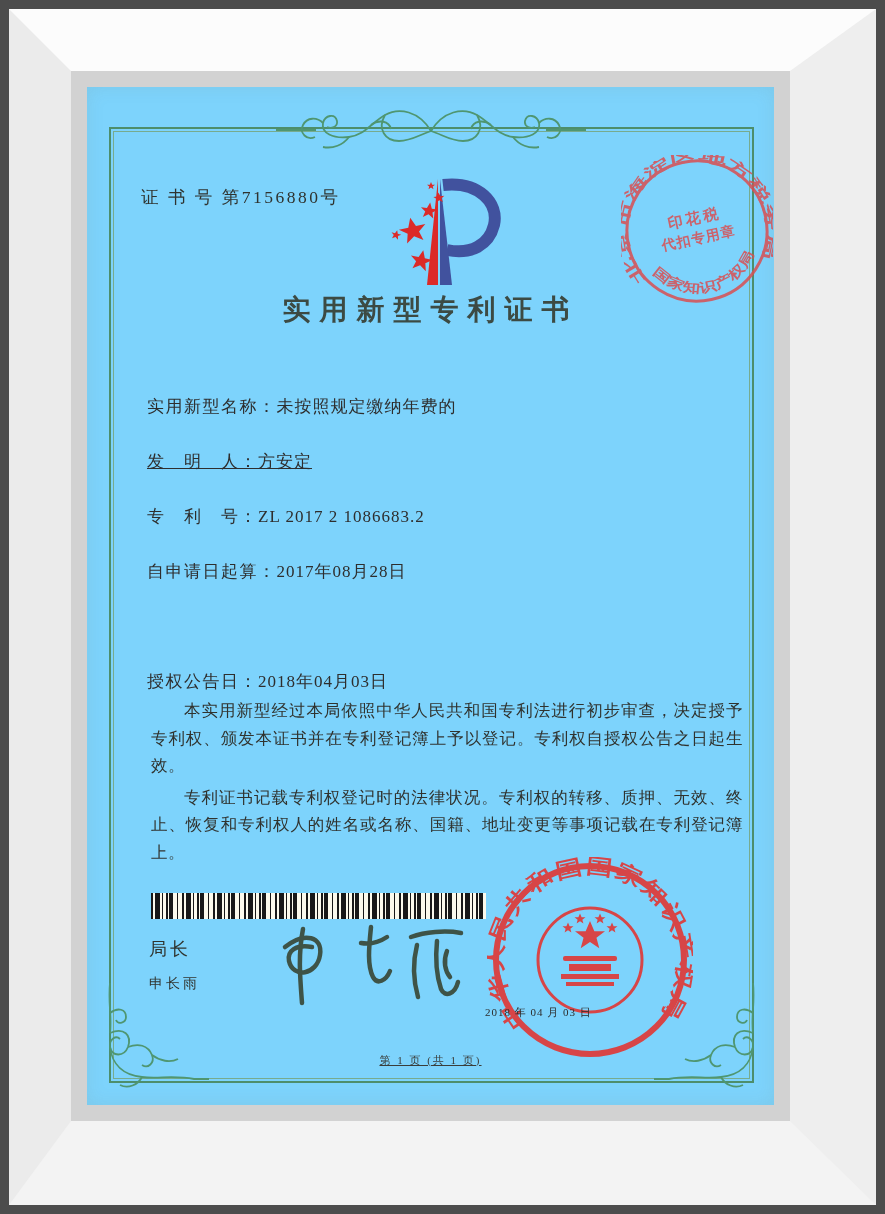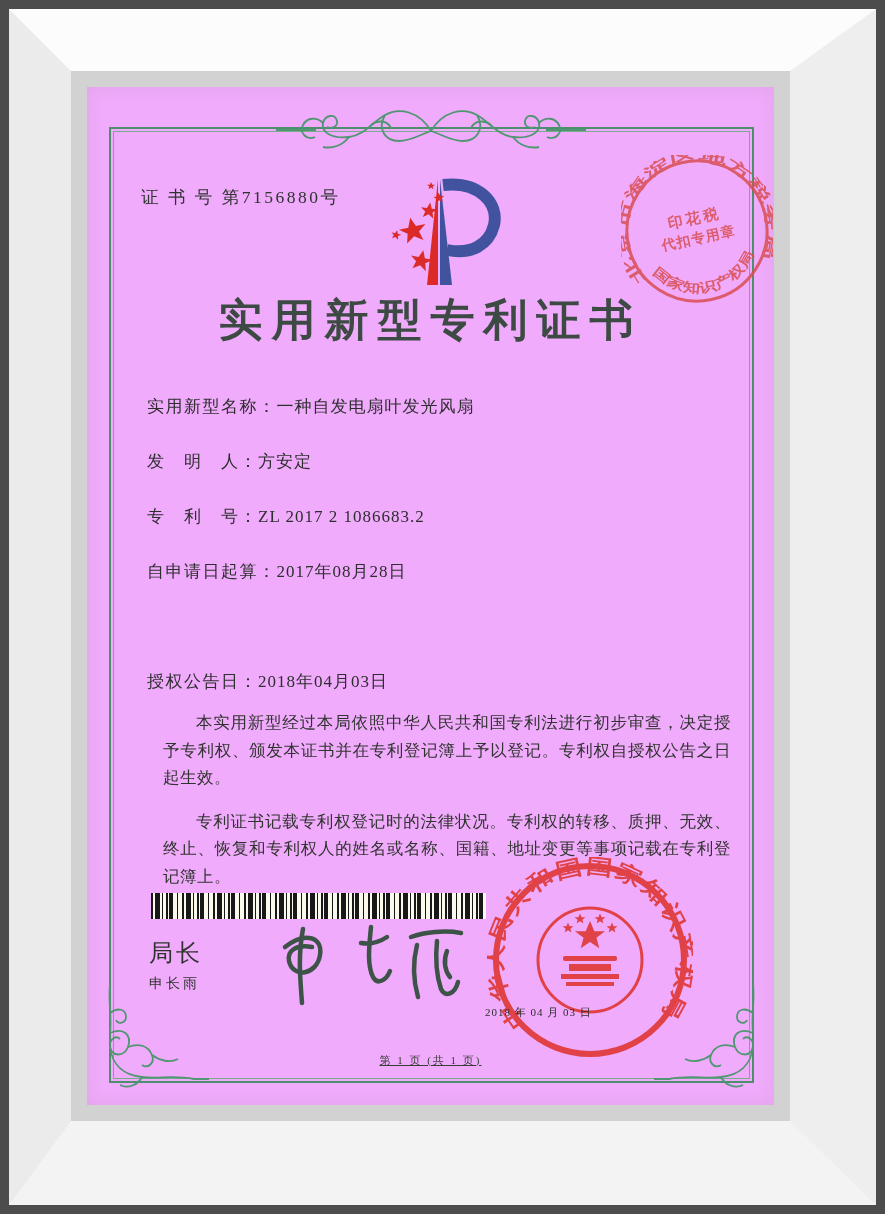--- a/index.html
+++ b/index.html
@@ -11,21 +11,21 @@
   
   .frame-outer{position:absolute;inset:0;background:#4c4c4c;}
   .frame-white{
     position:absolute;inset:9px;
     border-style:solid;border-width:62px 86px 84px 62px;
     border-color:#fcfcfc #eeeeee #f3f3f3 #ebebeb;
     background:#d2d2d2;
   }
   .paper{
     position:absolute;inset:16px;
-    background:#f0abfc;
+    background:#7dd3fc;
     box-shadow:inset 0 0 18px rgba(120,120,90,.12);
   }
   
   .green-frame{
     position:absolute;left:22px;right:20px;top:40px;bottom:22px;
     border:2.5px solid #4d8e6c;
   }
   .green-frame-inner{
     position:absolute;inset:2px;border:1px solid #77ab8e;
   }
@@ -34,41 +34,41 @@
   .orn-bl{left:10px;bottom:10px;}
   .orn-br{right:8px;bottom:10px;transform:scaleX(-1);}
   
   .cert-number{
     position:absolute;left:54px;top:98px;
     font-size:17.5px;letter-spacing:2.5px;color:#2f332f;
   }
   .logo{position:absolute;left:292px;top:86px;}
   .cert-title{
     position:absolute;left:0;right:0;top:204px;text-align:center;
-    font-size:44px;font-weight:bold;color:#3c4a43;letter-spacing:9px;
+    font-size:28px;font-weight:bold;color:#3c4a43;letter-spacing:9px;
   }
   .field{position:absolute;left:60px;font-size:17px;color:#2e2e2e;white-space:nowrap;}
   .field .lbl{letter-spacing:1.5px;}
   .field .val{letter-spacing:1px;}
-  .f0{top:308px;}.f1{top:363px;}.f2{top:418px;}
+  .f0{top:308px;}.f1{top:363px;text-decoration:underline;}.f2{top:418px;}
   .f3{top:473px;}.f4{top:528px;}.f5{top:583px;}
   .body-text{
     position:absolute;left:60px;top:606px;width:600px;
     font-size:16.5px;line-height:27.5px;color:#30332f;
     text-align:justify;
   }
-  .body-text p{margin:16px;text-indent:2em;letter-spacing:.5px;}
+  .body-text p{margin:4px;text-indent:2em;letter-spacing:.5px;}
   .barcode{
     position:absolute;left:64px;top:806px;width:335px;height:26px;
     background-image:repeating-linear-gradient(90deg,
       #181818 0 2px,#fbf9ec 2px 4px,#181818 4px 9px,#fbf9ec 9px 11px,
       #181818 11px 12px,#fbf9ec 12px 15px,#181818 15px 17px,#fbf9ec 17px 18px,
       #181818 18px 22px,#fbf9ec 22px 26px,#181818 26px 27px,#fbf9ec 27px 31px);
   }
-  .director-title{position:absolute;left:62px;top:850px;font-size:24px;color:#30342f;letter-spacing:3px;}
+  .director-title{position:absolute;left:62px;top:850px;font-size:18px;color:#30342f;letter-spacing:3px;}
   .director-name{position:absolute;left:62px;top:888px;font-size:14px;color:#30342f;letter-spacing:3px;}
   .signature{position:absolute;left:178px;top:826px;}
   .seal{position:absolute;left:400px;top:770px;opacity:.92;}
   .seal-date{
     position:absolute;left:398px;top:918px;width:210px;text-align:left;
     font-size:11px;color:#2c2c2c;letter-spacing:1px;
   }
   .footer-page{
     position:absolute;left:0;right:0;top:966px;text-align:center;
     font-size:11px;color:#3a3d3a;letter-spacing:2px;text-decoration:underline;
@@ -139,21 +139,21 @@
           <use href="#star" transform="translate(60,25) scale(0.55) rotate(-6)"></use>
           <use href="#star" transform="translate(52,13) scale(0.4)"></use>
           <use href="#star" transform="translate(17,62) scale(0.5) rotate(14)"></use>
           <use href="#star" transform="translate(42,88) scale(1.1) rotate(12)"></use>
         </g>
       </svg>
 
       <div class="cert-title">实用新型专利证书</div>
 
       <div class="field f0">
-        <span class="lbl">实用新型名称：</span><span class="val">一种自发电扇叶发光风扇</span>
+        <span class="lbl">实用新型名称：</span><span class="val">未按照规定缴纳年费的</span>
       </div>
       <div class="field f1">
         <span class="lbl">发　明　人：</span><span class="val">方安定</span>
       </div>
       <div class="field f2">
         <span class="lbl">专　利　号：</span><span class="val">ZL 2017 2 1086683.2</span>
       </div>
       <div class="field f3">
         <span class="lbl">自申请日起算：</span><span class="val">2017年08月28日</span>
       </div>

